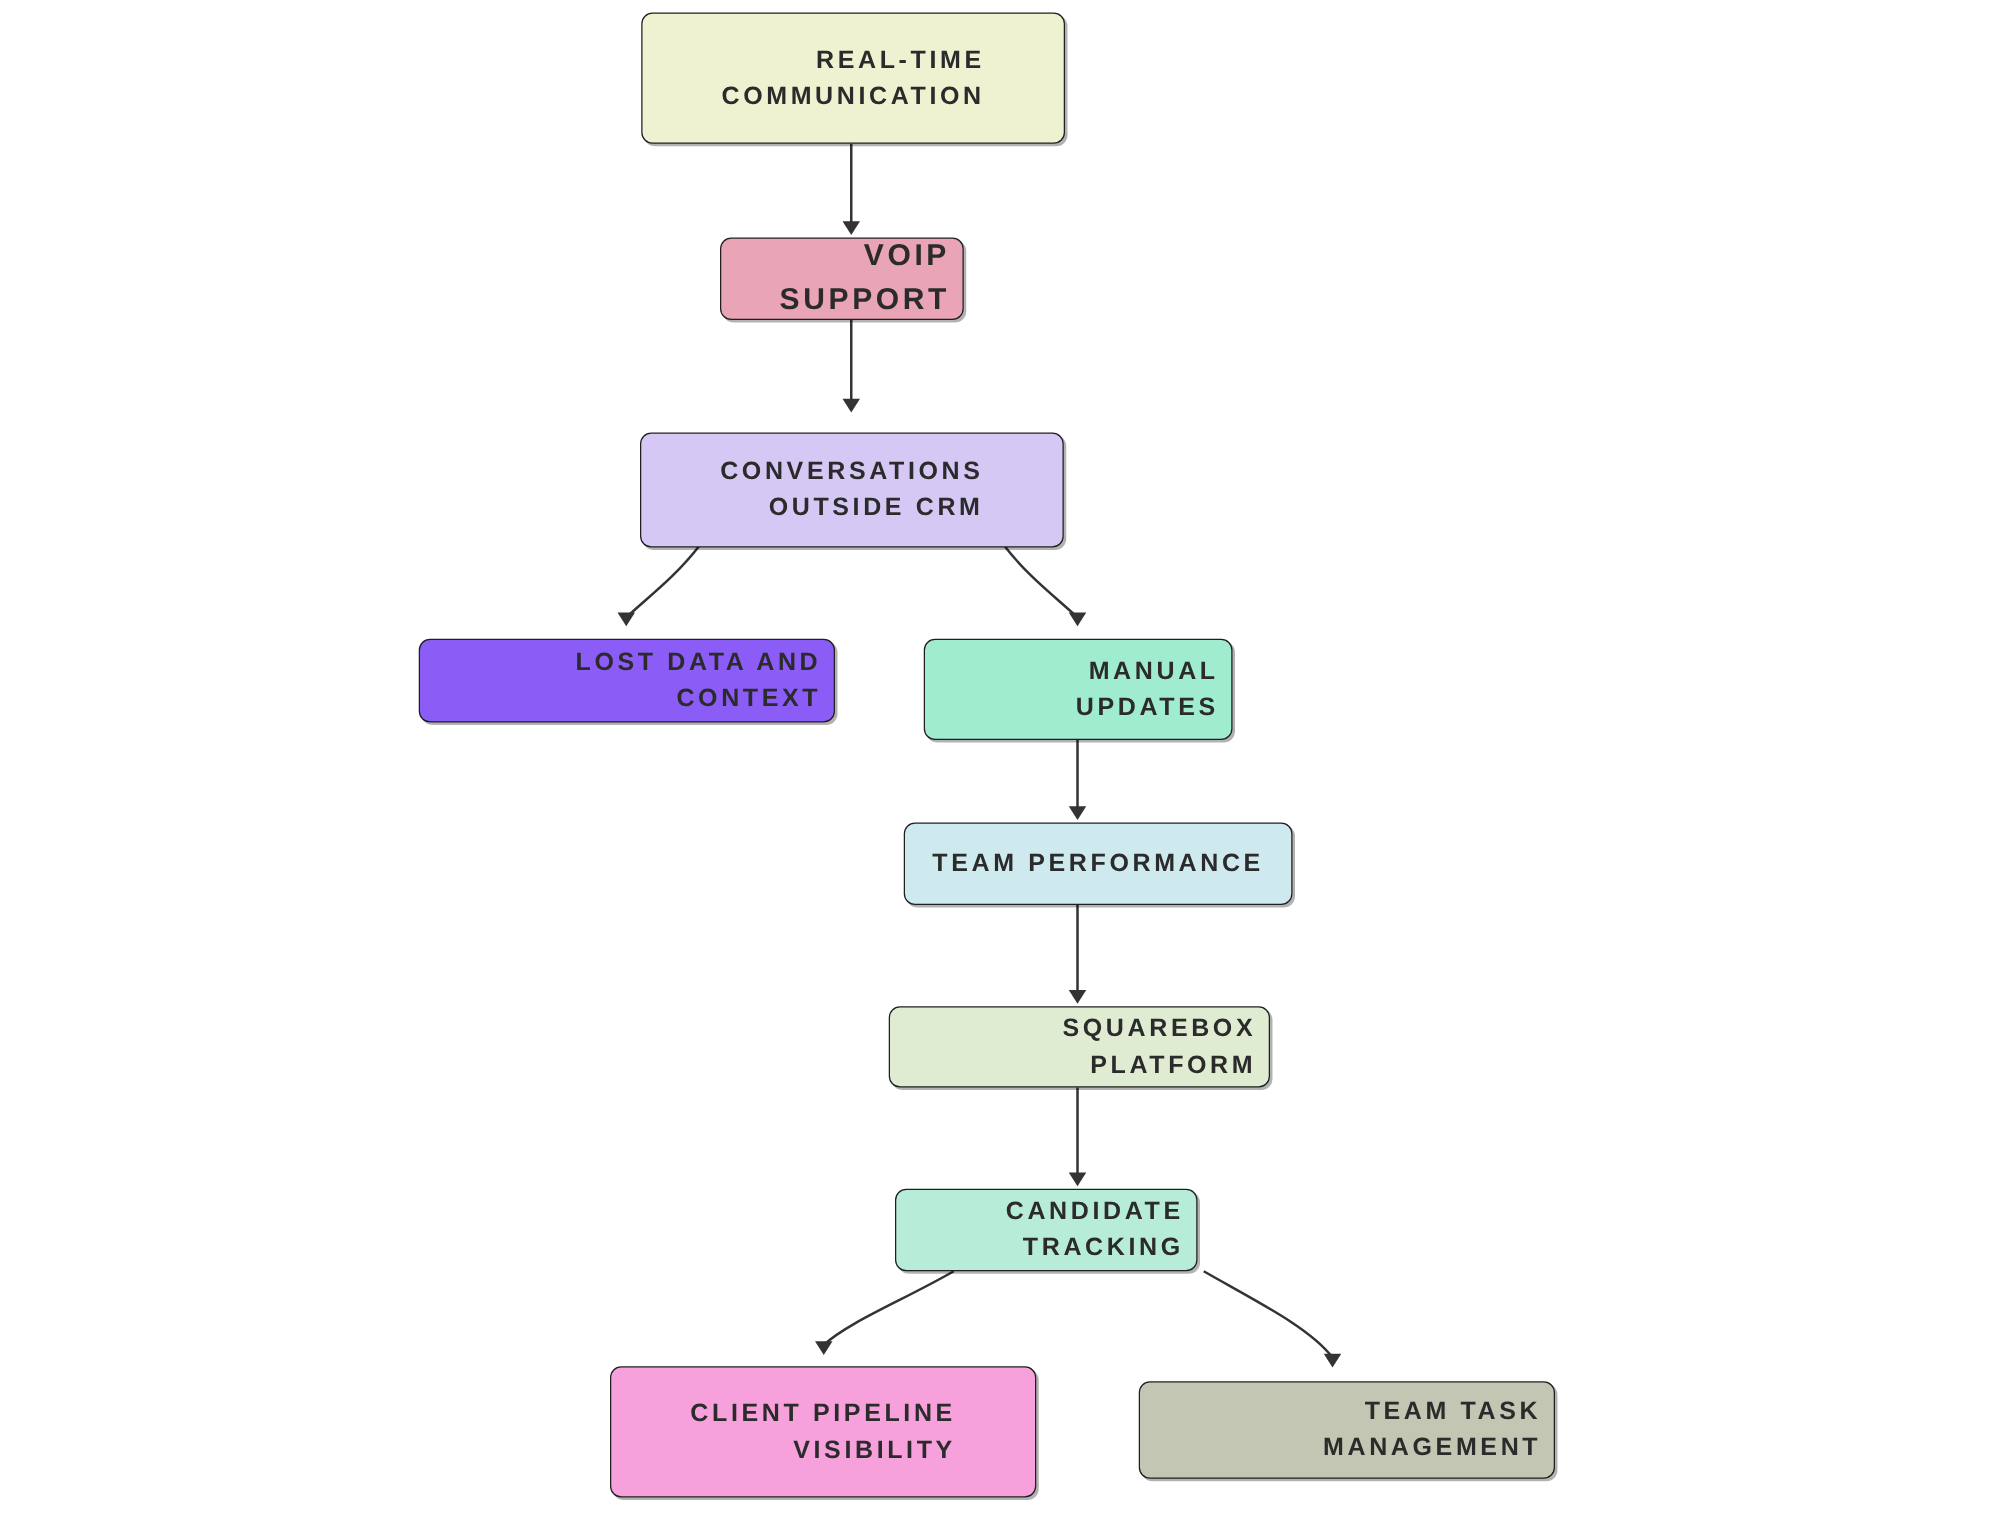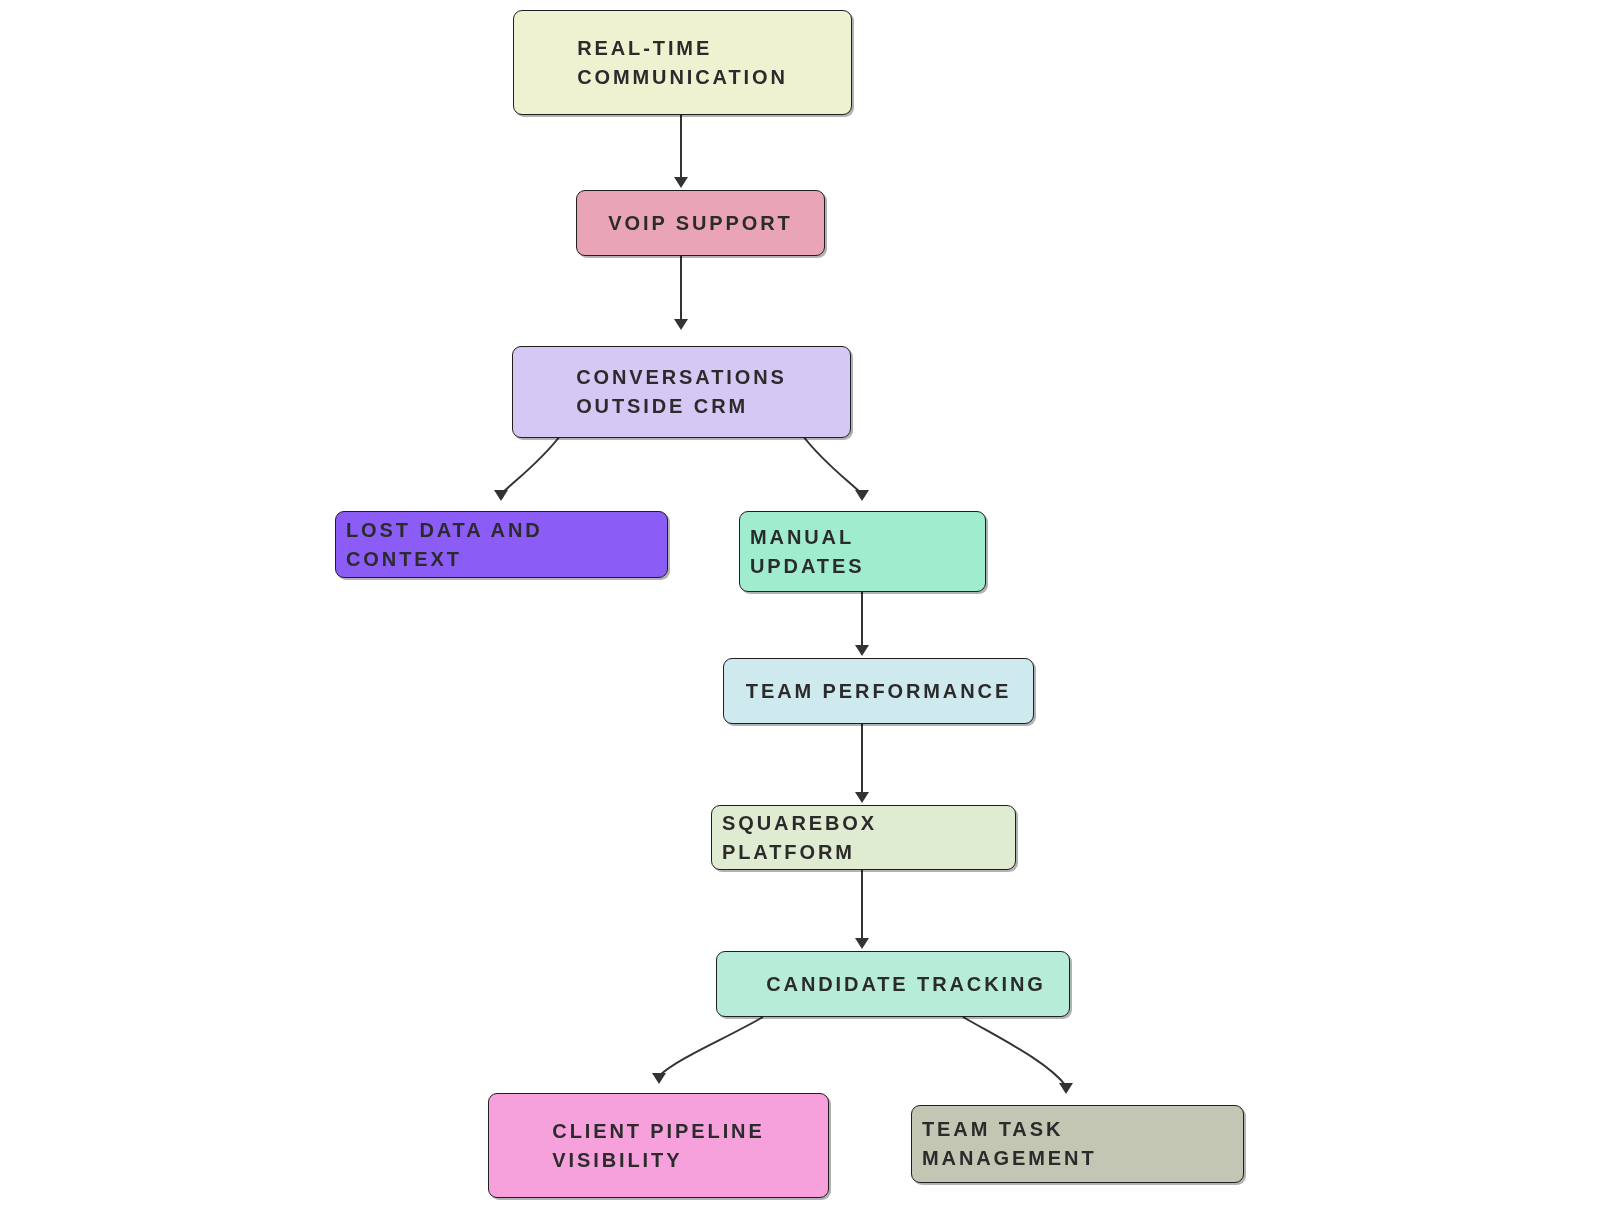--- a/index.html
+++ b/index.html
@@ -27,21 +27,21 @@
     pointer-events: none;
   }
   .node {
     position: absolute;
     box-sizing: border-box;
     border: 1.6px solid #1f1f1f;
     border-radius: 9px;
     display: flex;
     align-items: center;
     justify-content: center;
-    text-align: left;
+    text-align: right;
     color: #2b2b2b;
     font-weight: 700;
     font-size: 20px;
     letter-spacing: 2.9px;
     line-height: 1.45;
     text-transform: uppercase;
     padding: 4px 10px;
     box-shadow: 2px 2px 0 rgba(0,0,0,0.30);
   }
   .node .label {
@@ -73,40 +73,40 @@
       <polygon points="652,1073 666,1073 659,1084" fill="#333333"></polygon>
       <path d="M 963 1017 C 1003 1040 1048 1062 1066 1086" fill="none" stroke="#333333" stroke-width="2"></path>
       <polygon points="1059,1083 1073,1083 1066,1094" fill="#333333"></polygon>
     </svg>
 
   <div id="node-layer">
       <div class="node" style="left: 513px; top: 10px; width: 339px; height: 105px; background: rgb(239, 242, 208); border-color: rgb(31, 31, 31); color: rgb(43, 43, 43); font-size: 20px;">
         <span class="label">Real-Time
 Communication</span>
       </div>
-      <div class="node" style="left: 576px; top: 190px; width: 249px; height: 66px; background: rgb(233, 165, 182); border-color: rgb(31, 31, 31); color: rgb(43, 43, 43); font-size: 20px;">
+      <div class="node" style="left: 576px; top: 190px; width: 195px; height: 66px; background: rgb(233, 165, 182); border-color: rgb(31, 31, 31); color: rgb(43, 43, 43); font-size: 24px;">
         <span class="label">VoIP Support</span>
       </div>
       <div class="node" style="left: 512px; top: 346px; width: 339px; height: 92px; background: rgb(214, 200, 245); border-color: rgb(31, 31, 31); color: rgb(43, 43, 43); font-size: 20px;">
         <span class="label">Conversations
 Outside CRM</span>
       </div>
       <div class="node" style="left: 335px; top: 511px; width: 333px; height: 67px; background: #8b5cf6; border-color: rgb(31, 31, 31); color: rgb(43, 43, 43); font-size: 20px;">
         <span class="label">Lost Data and Context</span>
       </div>
       <div class="node" style="left: 739px; top: 511px; width: 247px; height: 81px; background: rgb(159, 236, 207); border-color: rgb(31, 31, 31); color: rgb(43, 43, 43); font-size: 20px;">
         <span class="label">Manual Updates</span>
       </div>
       <div class="node" style="left: 723px; top: 658px; width: 311px; height: 66px; background: rgb(207, 234, 238); border-color: rgb(31, 31, 31); color: rgb(43, 43, 43); font-size: 20px;">
         <span class="label">Team Performance</span>
       </div>
       <div class="node" style="left: 711px; top: 805px; width: 305px; height: 65px; background: rgb(224, 236, 210); border-color: rgb(31, 31, 31); color: rgb(43, 43, 43); font-size: 20px;">
         <span class="label">SquareBox Platform</span>
       </div>
-      <div class="node" style="left: 716px; top: 951px; width: 354px; height: 66px; background: rgb(182, 236, 216); border-color: rgb(31, 31, 31); color: rgb(43, 43, 43); font-size: 20px; padding-left: 36px;">
+      <div class="node" style="left: 716px; top: 951px; width: 242px; height: 66px; background: rgb(182, 236, 216); border-color: rgb(31, 31, 31); color: rgb(43, 43, 43); font-size: 20px; padding-left: 36px;">
         <span class="label">Candidate Tracking</span>
       </div>
       <div class="node" style="left: 488px; top: 1093px; width: 341px; height: 105px; background: rgb(246, 161, 220); border-color: rgb(31, 31, 31); color: rgb(43, 43, 43); font-size: 20px;">
         <span class="label">Client Pipeline
 Visibility</span>
       </div>
       <div class="node" style="left: 899px; top: 1105px; width: 333px; height: 78px; background: rgb(194, 198, 178); border-color: rgb(31, 31, 31); color: rgb(43, 43, 43); font-size: 20px; margin-left: 12px;">
         <span class="label">Team Task Management</span>
       </div>
     </div>

